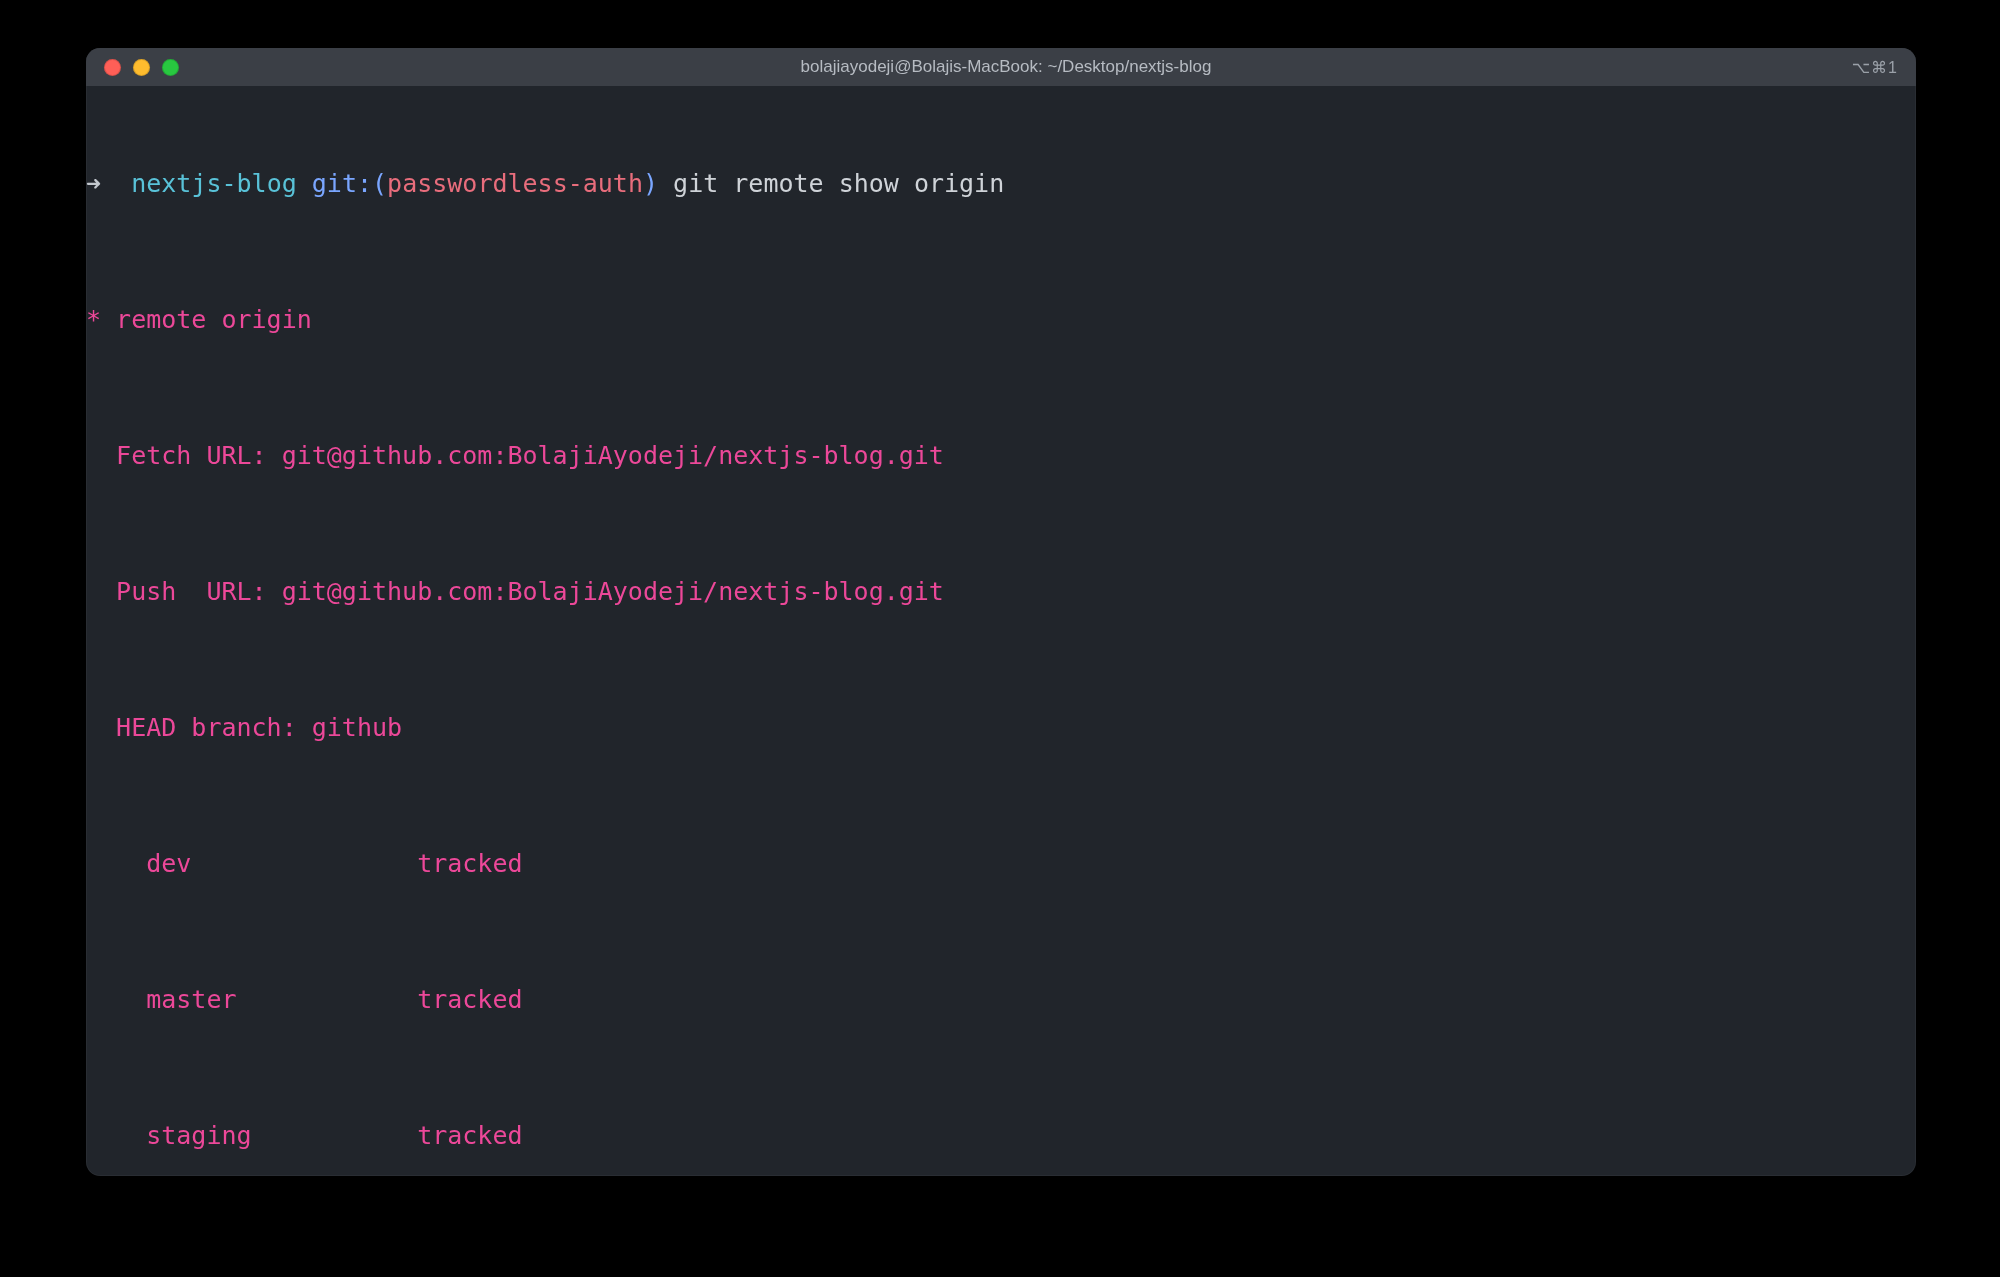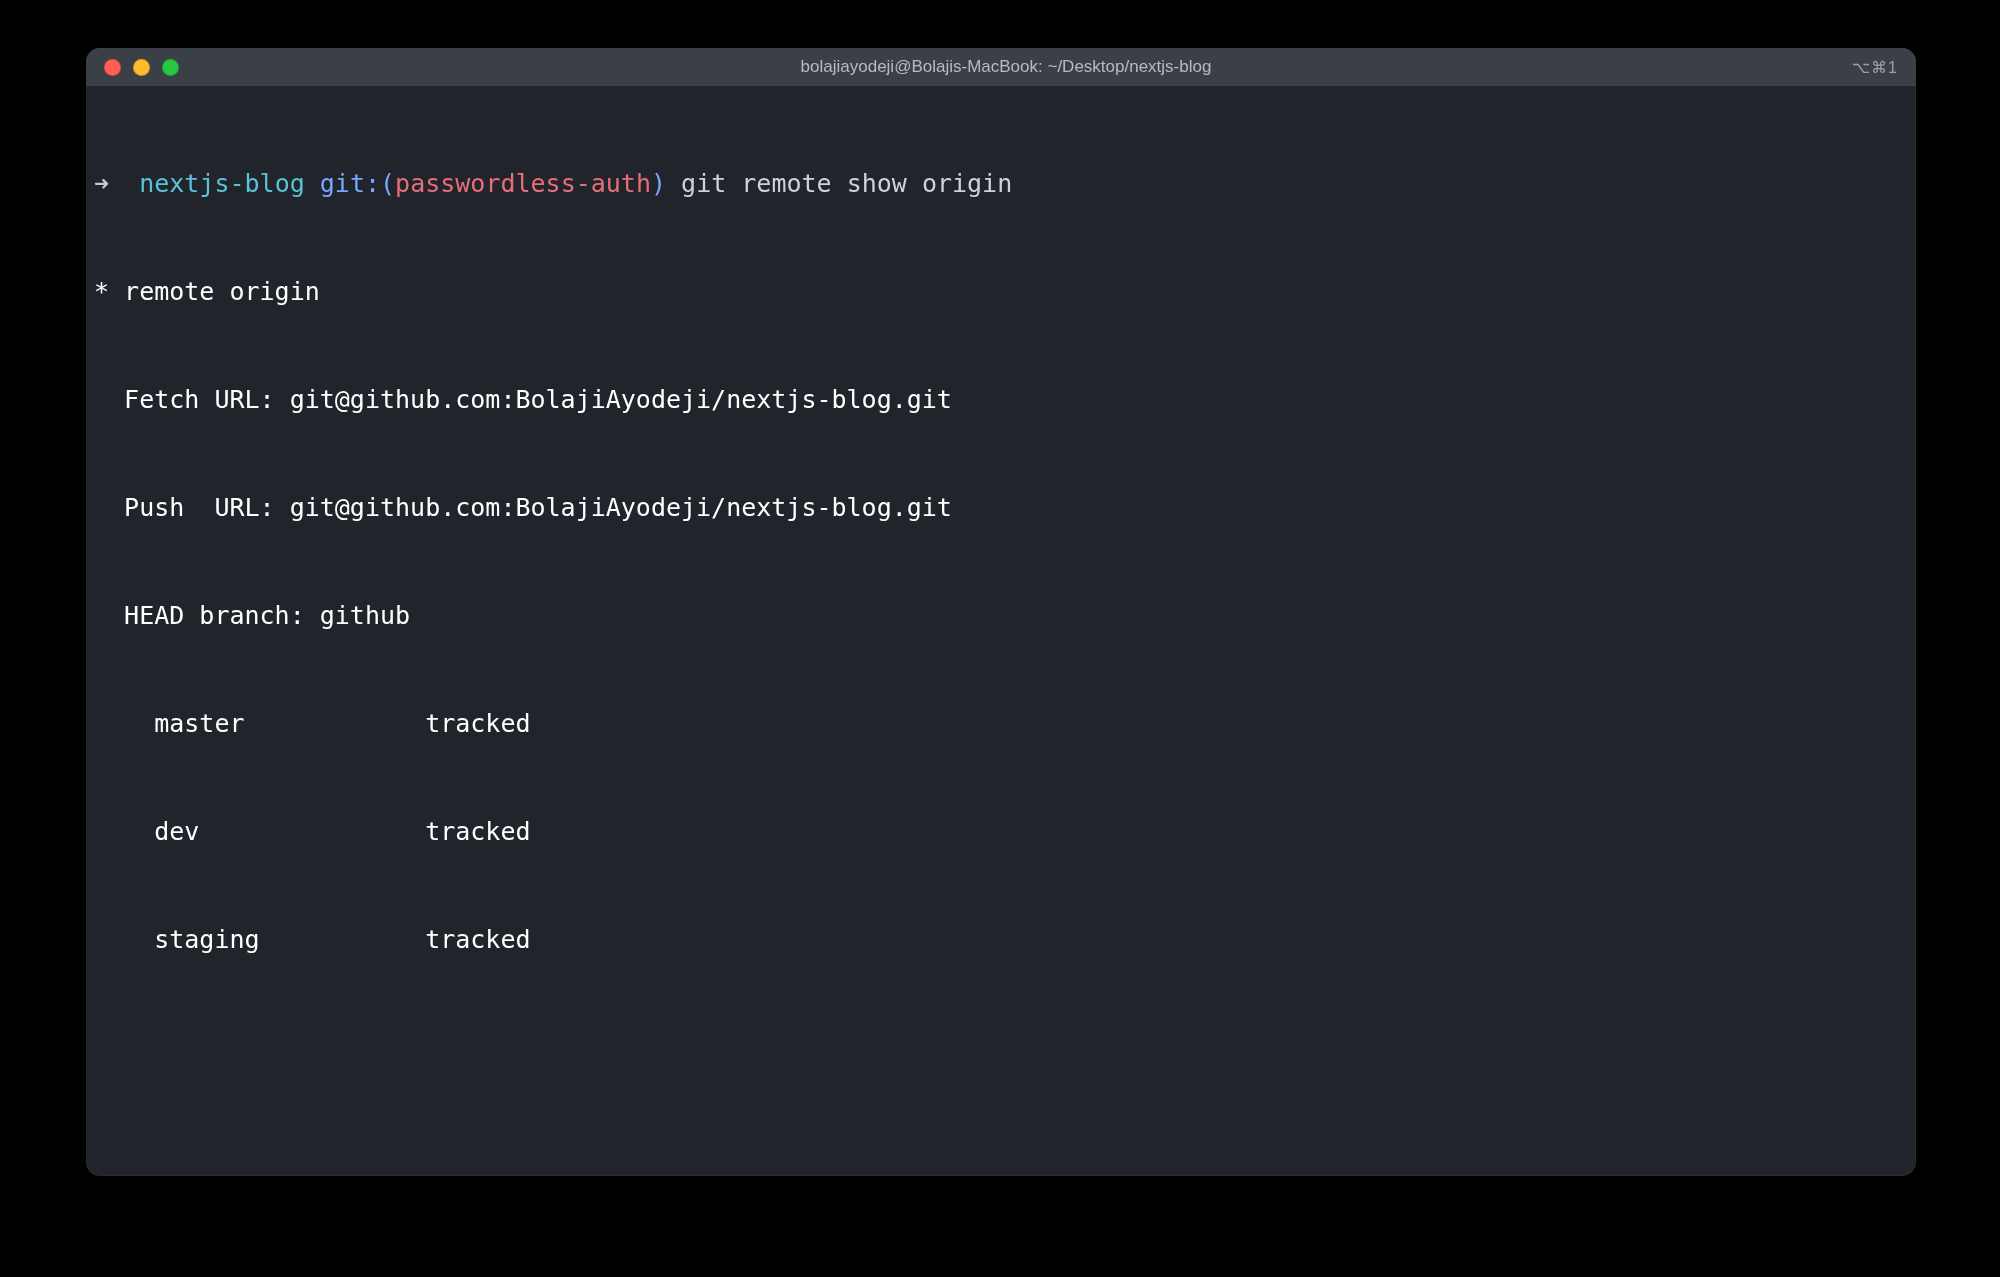--- a/index.html
+++ b/index.html
@@ -63,28 +63,28 @@
   }
   .term {
     flex:1;
     padding: 8px 0 0 0;
     font-family: "SF Mono", ui-monospace, Menlo, Consolas, monospace;
     font-size: 25px;
     line-height: 36px;
     color:#d5d9de;
     white-space: pre;
   }
-  .row { padding-left: 8px; }
+  .row { }
   .arrow { color:#c3c8ce; }
   .dir   { color:#59c2d8; }
   .git   { color:#7aa6ff; }
   .paren { color:#7aa6ff; }
   .branch{ color:#e86d7c; }
   .cmd   { color:#cfd3d8; }
-  .out   { color:#ffffff; }
+  .out   { color:#ec4899;margin-top:28px; }
 </style>
 </head>
 <body>
 
 <div class="window">
 
   <div class="titlebar">
     <div class="traffic">
       <div class="tl red"></div>
       <div class="tl yellow"></div>
@@ -93,22 +93,22 @@
     <div class="title">bolajiayodeji@Bolajis-MacBook: ~/Desktop/nextjs-blog</div>
     <div class="shortcut">⌥⌘1</div>
   </div>
 
   <div class="term">
     <div class="row"><span class="arrow">➜</span>  <span class="dir">nextjs-blog</span> <span class="git">git:</span><span class="paren">(</span><span class="branch">passwordless-auth</span><span class="paren">)</span> <span class="cmd">git remote show origin</span></div>
     <div class="row out">* remote origin</div>
     <div class="row out">  Fetch URL: git@github.com:BolajiAyodeji/nextjs-blog.git</div>
     <div class="row out">  Push  URL: git@github.com:BolajiAyodeji/nextjs-blog.git</div>
     <div class="row out">  HEAD branch: github</div>
+    <div class="row out">    dev               tracked</div>
     <div class="row out">    master            tracked</div>
-    <div class="row out">    dev               tracked</div>
     <div class="row out">    staging           tracked</div>
     
     
     
     
     
     
     
   </div>
 

